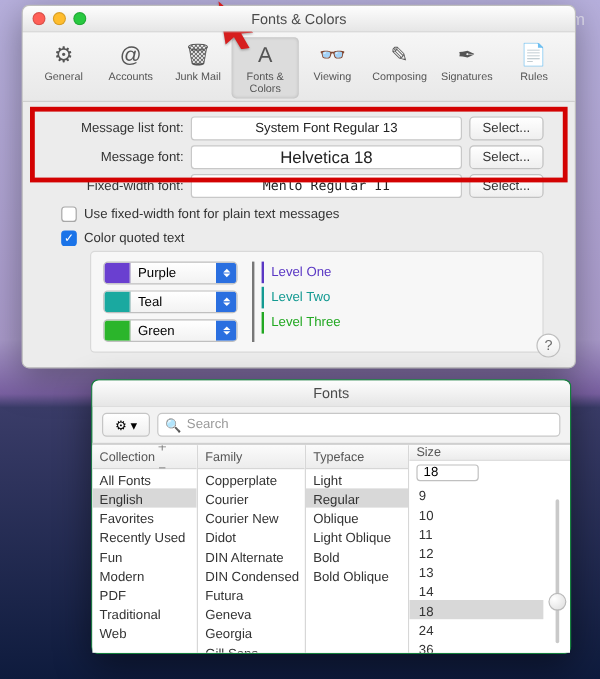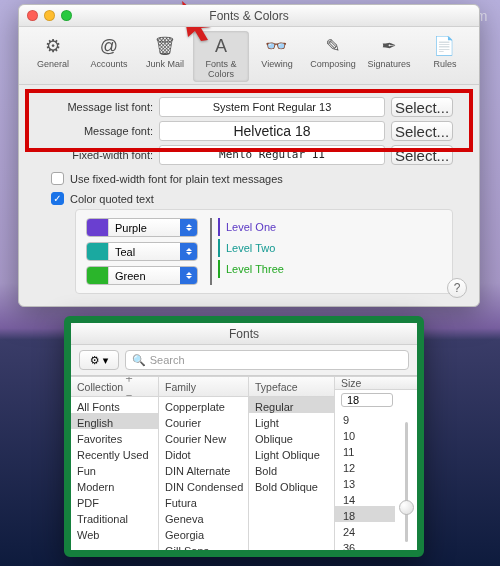--- a/index.html
+++ b/index.html
@@ -17,36 +17,36 @@
   .ti .ic{height:26px;display:flex;align-items:center;justify-content:center;font-size:18px}
   .arrow{position:absolute;left:158px;top:-4px;color:#d61f1f;pointer-events:none}
   .arrow svg{filter:drop-shadow(0 1px 1px rgba(0,0,0,.3))}
   .content{padding:8px 26px 12px;position:relative}
   .hl{position:absolute;left:6px;right:6px;top:4px;height:63px;border:4px solid #d30202;pointer-events:none}
   .row{display:flex;align-items:center;gap:6px;margin:4px 0}
   .lbl{width:108px;text-align:right;font-size:11px;color:#333}
   .fld{flex:1;height:20px;border:1px solid #c8c8c8;background:#fff;border-radius:3px;font-size:11px;text-align:center;line-height:18px;color:#222}
   .fld.big{font-size:14px;font-family:Helvetica,Arial}
   .fld.mono{font-family:Menlo,Monaco,monospace;font-size:11px}
-  .selbtn{width:62px;height:20px;font-size:15px;border:1px solid #c2c2c2;border-radius:4px;background:linear-gradient(#fff,#efefef);color:#333}
+  .selbtn{width:62px;height:20px;font-size:11px;border:1px solid #c2c2c2;border-radius:4px;background:linear-gradient(#fff,#efefef);color:#333}
   .chk{display:flex;align-items:center;gap:6px;font-size:11px;margin:7px 0 4px 6px;color:#333}
   .cbox{width:13px;height:13px;border:1px solid #a7a7a7;border-radius:3px;background:#fff;display:inline-flex;align-items:center;justify-content:center;font-size:10px;color:#fff}
   .cbox.on{background:#1a73e8;border-color:#1a73e8}
   .quote{display:flex;gap:12px;margin:4px 0 0 30px;border:1px solid #d9d9d9;border-radius:4px;padding:8px 10px;background:#f7f7f7;position:relative}
   .popcol{display:flex;flex-direction:column;gap:5px}
   .popup{width:112px;height:19px;border:1px solid #bfbfbf;border-radius:4px;background:linear-gradient(#fff,#f2f2f2);display:flex;align-items:center;font-size:11px;position:relative;overflow:hidden}
   .sw{width:22px;height:100%;margin-right:6px;border-right:1px solid #d6d6d6}
   .popup .arr{position:absolute;right:0;top:0;bottom:0;width:17px;background:#2a6fe0;display:flex;flex-direction:column;align-items:center;justify-content:center;gap:0}
   .arr span{width:0;height:0;border-left:3px solid transparent;border-right:3px solid transparent}
   .arr .u{border-bottom:3px solid #fff;margin-bottom:1px}.arr .d{border-top:3px solid #fff}
   .levels{border-left:2px solid #777;padding-left:6px;display:flex;flex-direction:column;gap:3px;font-size:11px}
   .lv{border-left:2px solid;padding-left:6px;height:18px;line-height:18px}
   .help{position:absolute;right:12px;bottom:8px;width:20px;height:20px;border:1px solid #bfbfbf;border-radius:50%;background:linear-gradient(#fff,#eee);font-size:12px;color:#6a6a6a;text-align:center;line-height:18px}
   
-  .fonts{position:absolute;left:64px;top:316px;width:360px;background:#f2f2f2;border:7px solid #15803d;border-radius:6px;box-shadow:0 10px 30px rgba(0,0,0,.45)}
+  .fonts{position:absolute;left:76px;top:316px;width:400px;background:#f2f2f2;border:1px solid #15803d;border-radius:6px;box-shadow:0 10px 30px rgba(0,0,0,.45)}
   .ftb{display:flex;align-items:center;gap:6px;padding:5px 8px;border-bottom:1px solid #cfcfcf}
   .gear{width:40px;height:20px;border:1px solid #c5c5c5;border-radius:4px;background:linear-gradient(#fff,#efefef);font-size:11px;display:flex;align-items:center;justify-content:center;gap:3px}
   .search{flex:1;height:20px;border:1px solid #c7c7c7;border-radius:4px;background:#fff;display:flex;align-items:center;padding:0 6px;color:#9a9a9a;font-size:11px;gap:4px}
   .cols{display:grid;grid-template-columns:88px 90px 86px 1fr;height:174px;border-top:1px solid #d4d4d4}
   .col{border-right:1px solid #d7d7d7;overflow:hidden;background:#fff;display:flex;flex-direction:column}
   .col:last-child{border-right:none}
   .ch{height:20px;background:linear-gradient(#fbfbfb,#ececec);border-bottom:1px solid #d6d6d6;font-size:10.5px;color:#555;display:flex;align-items:center;padding:0 6px;justify-content:space-between}
   .list{flex:1;font-size:11px;color:#333;overflow:hidden}
   .li{padding:4px 6px;height:16px;line-height:13px;white-space:nowrap}
   .li.sel{background:#d8d8d8}
@@ -224,22 +224,22 @@
           <div class="li">Geneva</div>
           <div class="li">Georgia</div>
           <div class="li">Gill Sans</div>
         </div>
     </div>
     <div class="col">
       <div class="ch">
           <span>Typeface</span>
         </div>
       <div class="list" id="col-typeface">
+          <div class="li">Light</div>
           <div class="li sel">Regular</div>
-          <div class="li">Light</div>
           <div class="li">Oblique</div>
           <div class="li">Light Oblique</div>
           <div class="li">Bold</div>
           <div class="li">Bold Oblique</div>
         </div>
     </div>
     <div class="col sizecol">
       <div class="ch">
           <span>Size</span>
         </div>

